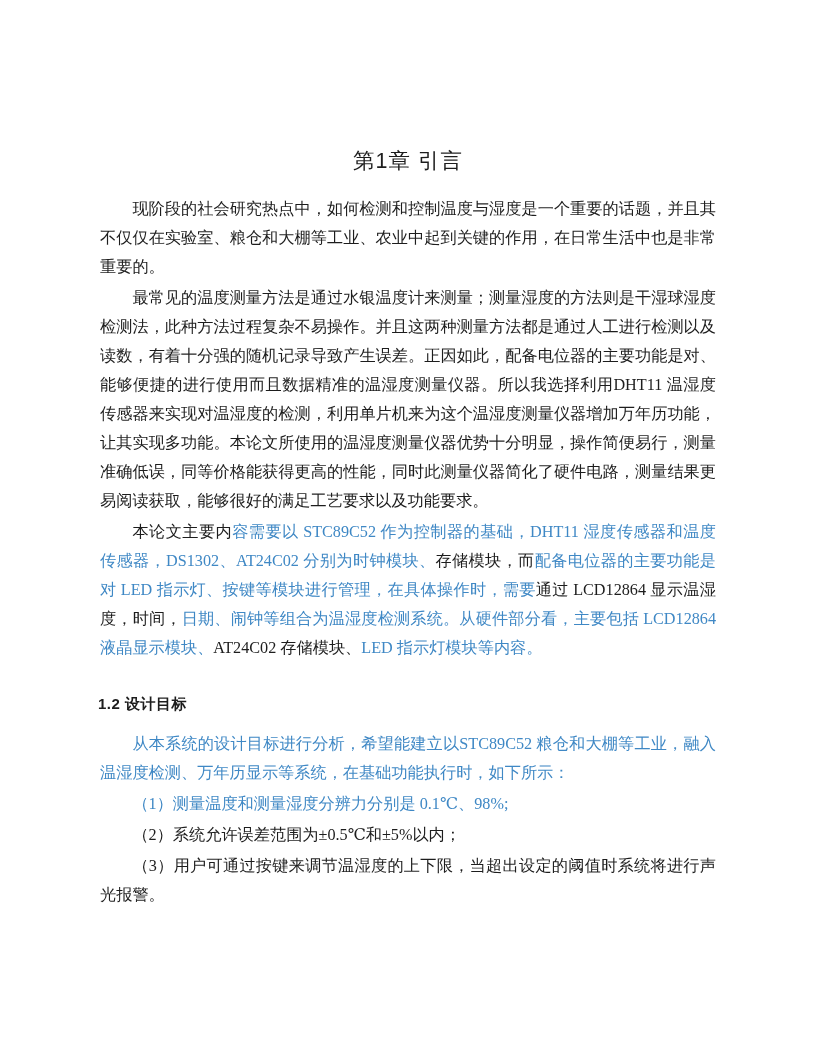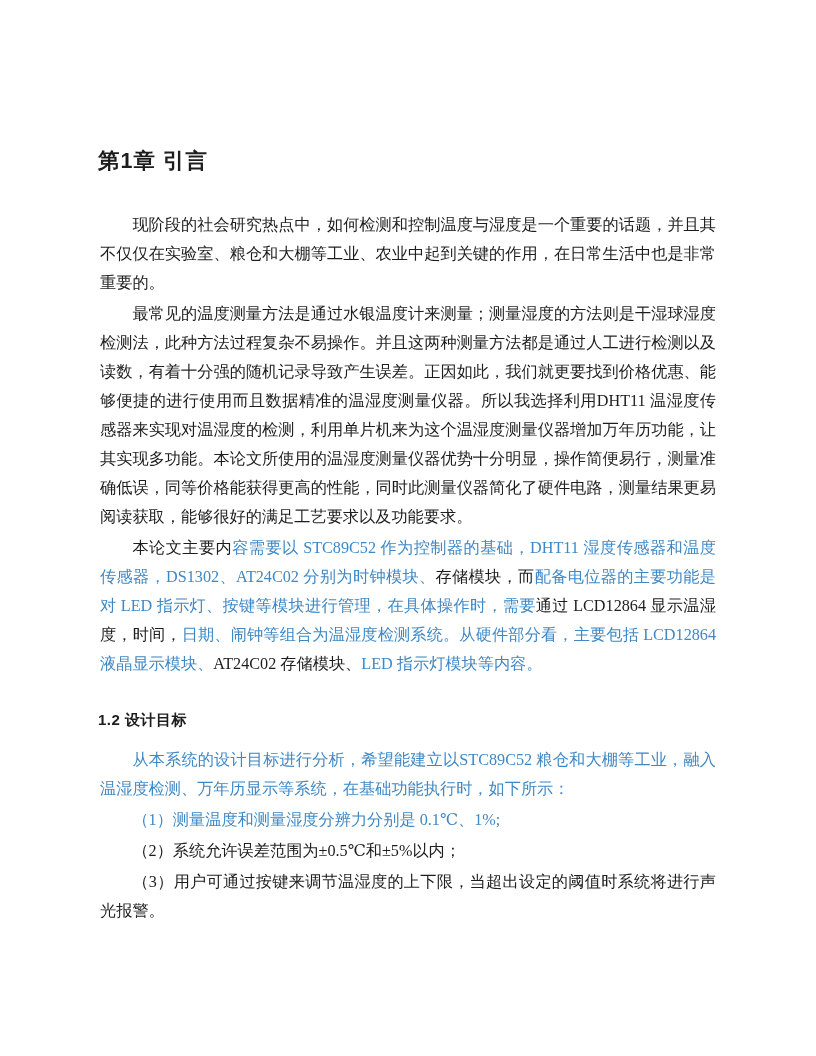--- a/index.html
+++ b/index.html
@@ -15,23 +15,24 @@
     padding: 146px 98px 0 98px;
     background: #ffffff;
     font-family: "Liberation Serif", "DejaVu Serif", serif;
     font-size: 16.2px;
     color: #1d1d1d;
     overflow: hidden;
   }
   .chapter-title {
     font-family: "Liberation Sans", "DejaVu Sans", sans-serif;
     font-size: 21.5px;
-    font-weight: bold;
+    font-weight: normal;
+    text-align: center;
     letter-spacing: 1px;
-    margin: 0 0 36px 0;
+    margin: 0 0 20px 0;
     color: #1d1d1d;
   }
   .body-para {
     margin: 2px;
     line-height: 29px;
     text-align: justify;
     text-indent: 2em;
     word-break: break-all;
   }
   .section-heading {
@@ -46,28 +47,28 @@
 </style>
 </head>
 <body>
 
 <div class="page">
 
   <h1 class="chapter-title">第1章 引言</h1>
 
   <p class="body-para"><span class="run" style="color: rgb(29, 29, 29);">现阶段的社会研究热点中，如何检测和控制温度与湿度是一个重要的话题，并且其不仅仅在实验室、粮仓和大棚等工业、农业中起到关键的作用，在日常生活中也是非常重要的。</span></p>
 
-  <p class="body-para"><span class="run" style="color: rgb(29, 29, 29);">最常见的温度测量方法是通过水银温度计来测量；测量湿度的方法则是干湿球湿度检测法，此种方法过程复杂不易操作。并且这两种测量方法都是通过人工进行检测以及读数，有着十分强的随机记录导致产生误差。正因如此，我们就更要找到价格优惠、能够便捷的进行使用而且数据精准的温湿度测量仪器。所以我选择利用DHT11 温湿度传感器来实现对温湿度的检测，利用单片机来为这个温湿度测量仪器增加万年历功能，让其实现多功能。本论文所使用的温湿度测量仪器优势十分明显，操作简便易行，测量准确低误，同等价格能获得更高的性能，同时此测量仪器简化了硬件电路，测量结果更易阅读获取，能够很好的满足工艺要求以及功能要求。</span></p>
+  <p class="body-para"><span class="run" style="color: rgb(29, 29, 29);">最常见的温度测量方法是通过水银温度计来测量；测量湿度的方法则是干湿球湿度检测法，此种方法过程复杂不易操作。并且这两种测量方法都是通过人工进行检测以及读数，有着十分强的随机记录导致产生误差。正因如此，配备电位器的主要功能是对、能够便捷的进行使用而且数据精准的温湿度测量仪器。所以我选择利用DHT11 温湿度传感器来实现对温湿度的检测，利用单片机来为这个温湿度测量仪器增加万年历功能，让其实现多功能。本论文所使用的温湿度测量仪器优势十分明显，操作简便易行，测量准确低误，同等价格能获得更高的性能，同时此测量仪器简化了硬件电路，测量结果更易阅读获取，能够很好的满足工艺要求以及功能要求。</span></p>
 
   <p class="body-para"><span class="run" style="color: rgb(29, 29, 29);">本论文主要内</span><span class="run" style="color: rgb(63, 136, 197);">容需要以 STC89C52 作为控制器的基础，DHT11 湿度传感器和温度传感器，DS1302、AT24C02 分别为时钟模块、</span><span class="run" style="color: rgb(29, 29, 29);">存储模块，而</span><span class="run" style="color: rgb(63, 136, 197);">配备电位器的主要功能是对 LED 指示灯、按键等模块进行管理，在具体操作时，需要</span><span class="run" style="color: rgb(29, 29, 29);">通过 LCD12864 显示温湿度，时间，</span><span class="run" style="color: rgb(63, 136, 197);">日期、闹钟等组合为温湿度检测系统。从硬件部分看，主要包括 LCD12864 液晶显示模块、</span><span class="run" style="color: rgb(29, 29, 29);">AT24C02 存储模块、</span><span class="run" style="color: rgb(63, 136, 197);">LED 指示灯模块等内容。</span></p>
 
   <h2 class="section-heading">1.2 设计目标</h2>
 
   <p class="body-para"><span class="run" style="color: rgb(63, 136, 197);">从本系统的设计目标进行分析，希望能建立以STC89C52 粮仓和大棚等工业，融入温湿度检测、万年历显示等系统，在基础功能执行时，如下所示：</span></p>
 
-  <p class="body-para"><span class="run" style="color: rgb(63, 136, 197);">（1）测量温度和测量湿度分辨力分别是 0.1℃、1%;</span></p>
+  <p class="body-para"><span class="run" style="color: rgb(63, 136, 197);">（1）测量温度和测量湿度分辨力分别是 0.1℃、98%;</span></p>
 
   <p class="body-para"><span class="run" style="color: rgb(29, 29, 29);">（2）系统允许误差范围为±0.5℃和±5%以内；</span></p>
 
   <p class="body-para"><span class="run" style="color: rgb(29, 29, 29);">（3）用户可通过按键来调节温湿度的上下限，当超出设定的阈值时系统将进行声光报警。</span></p>
 
 
 </div>
 
 </body></html>

